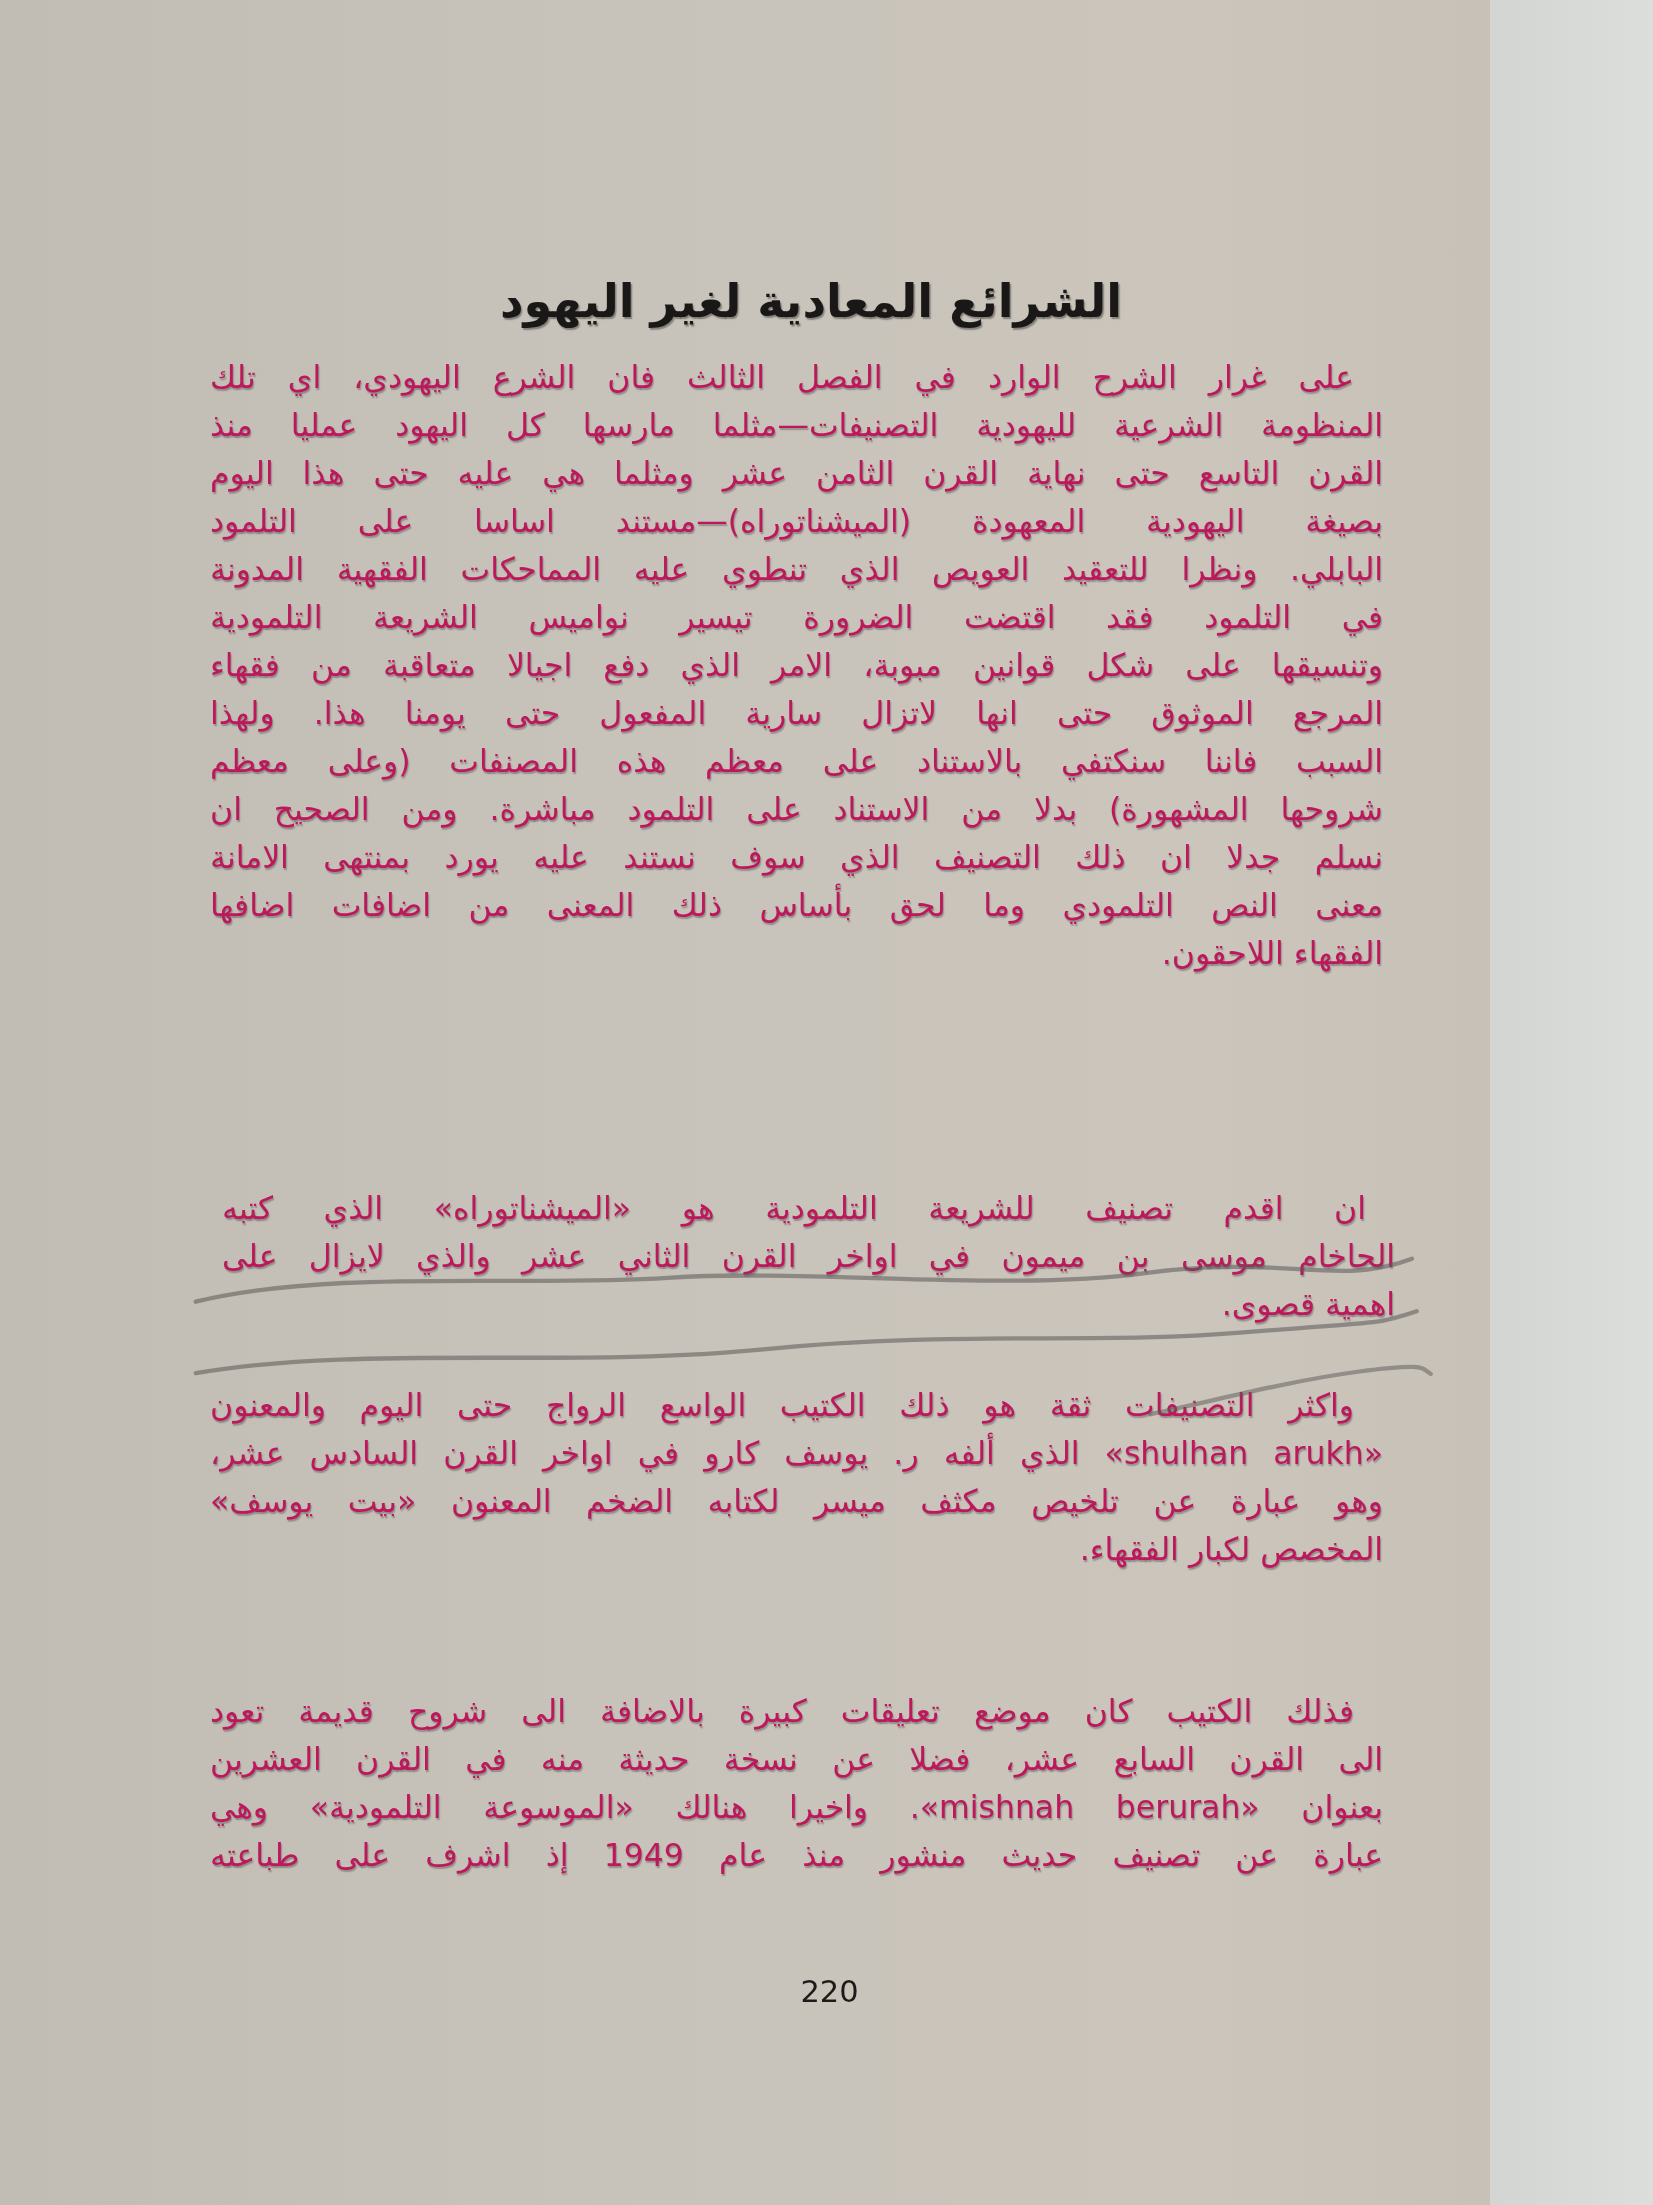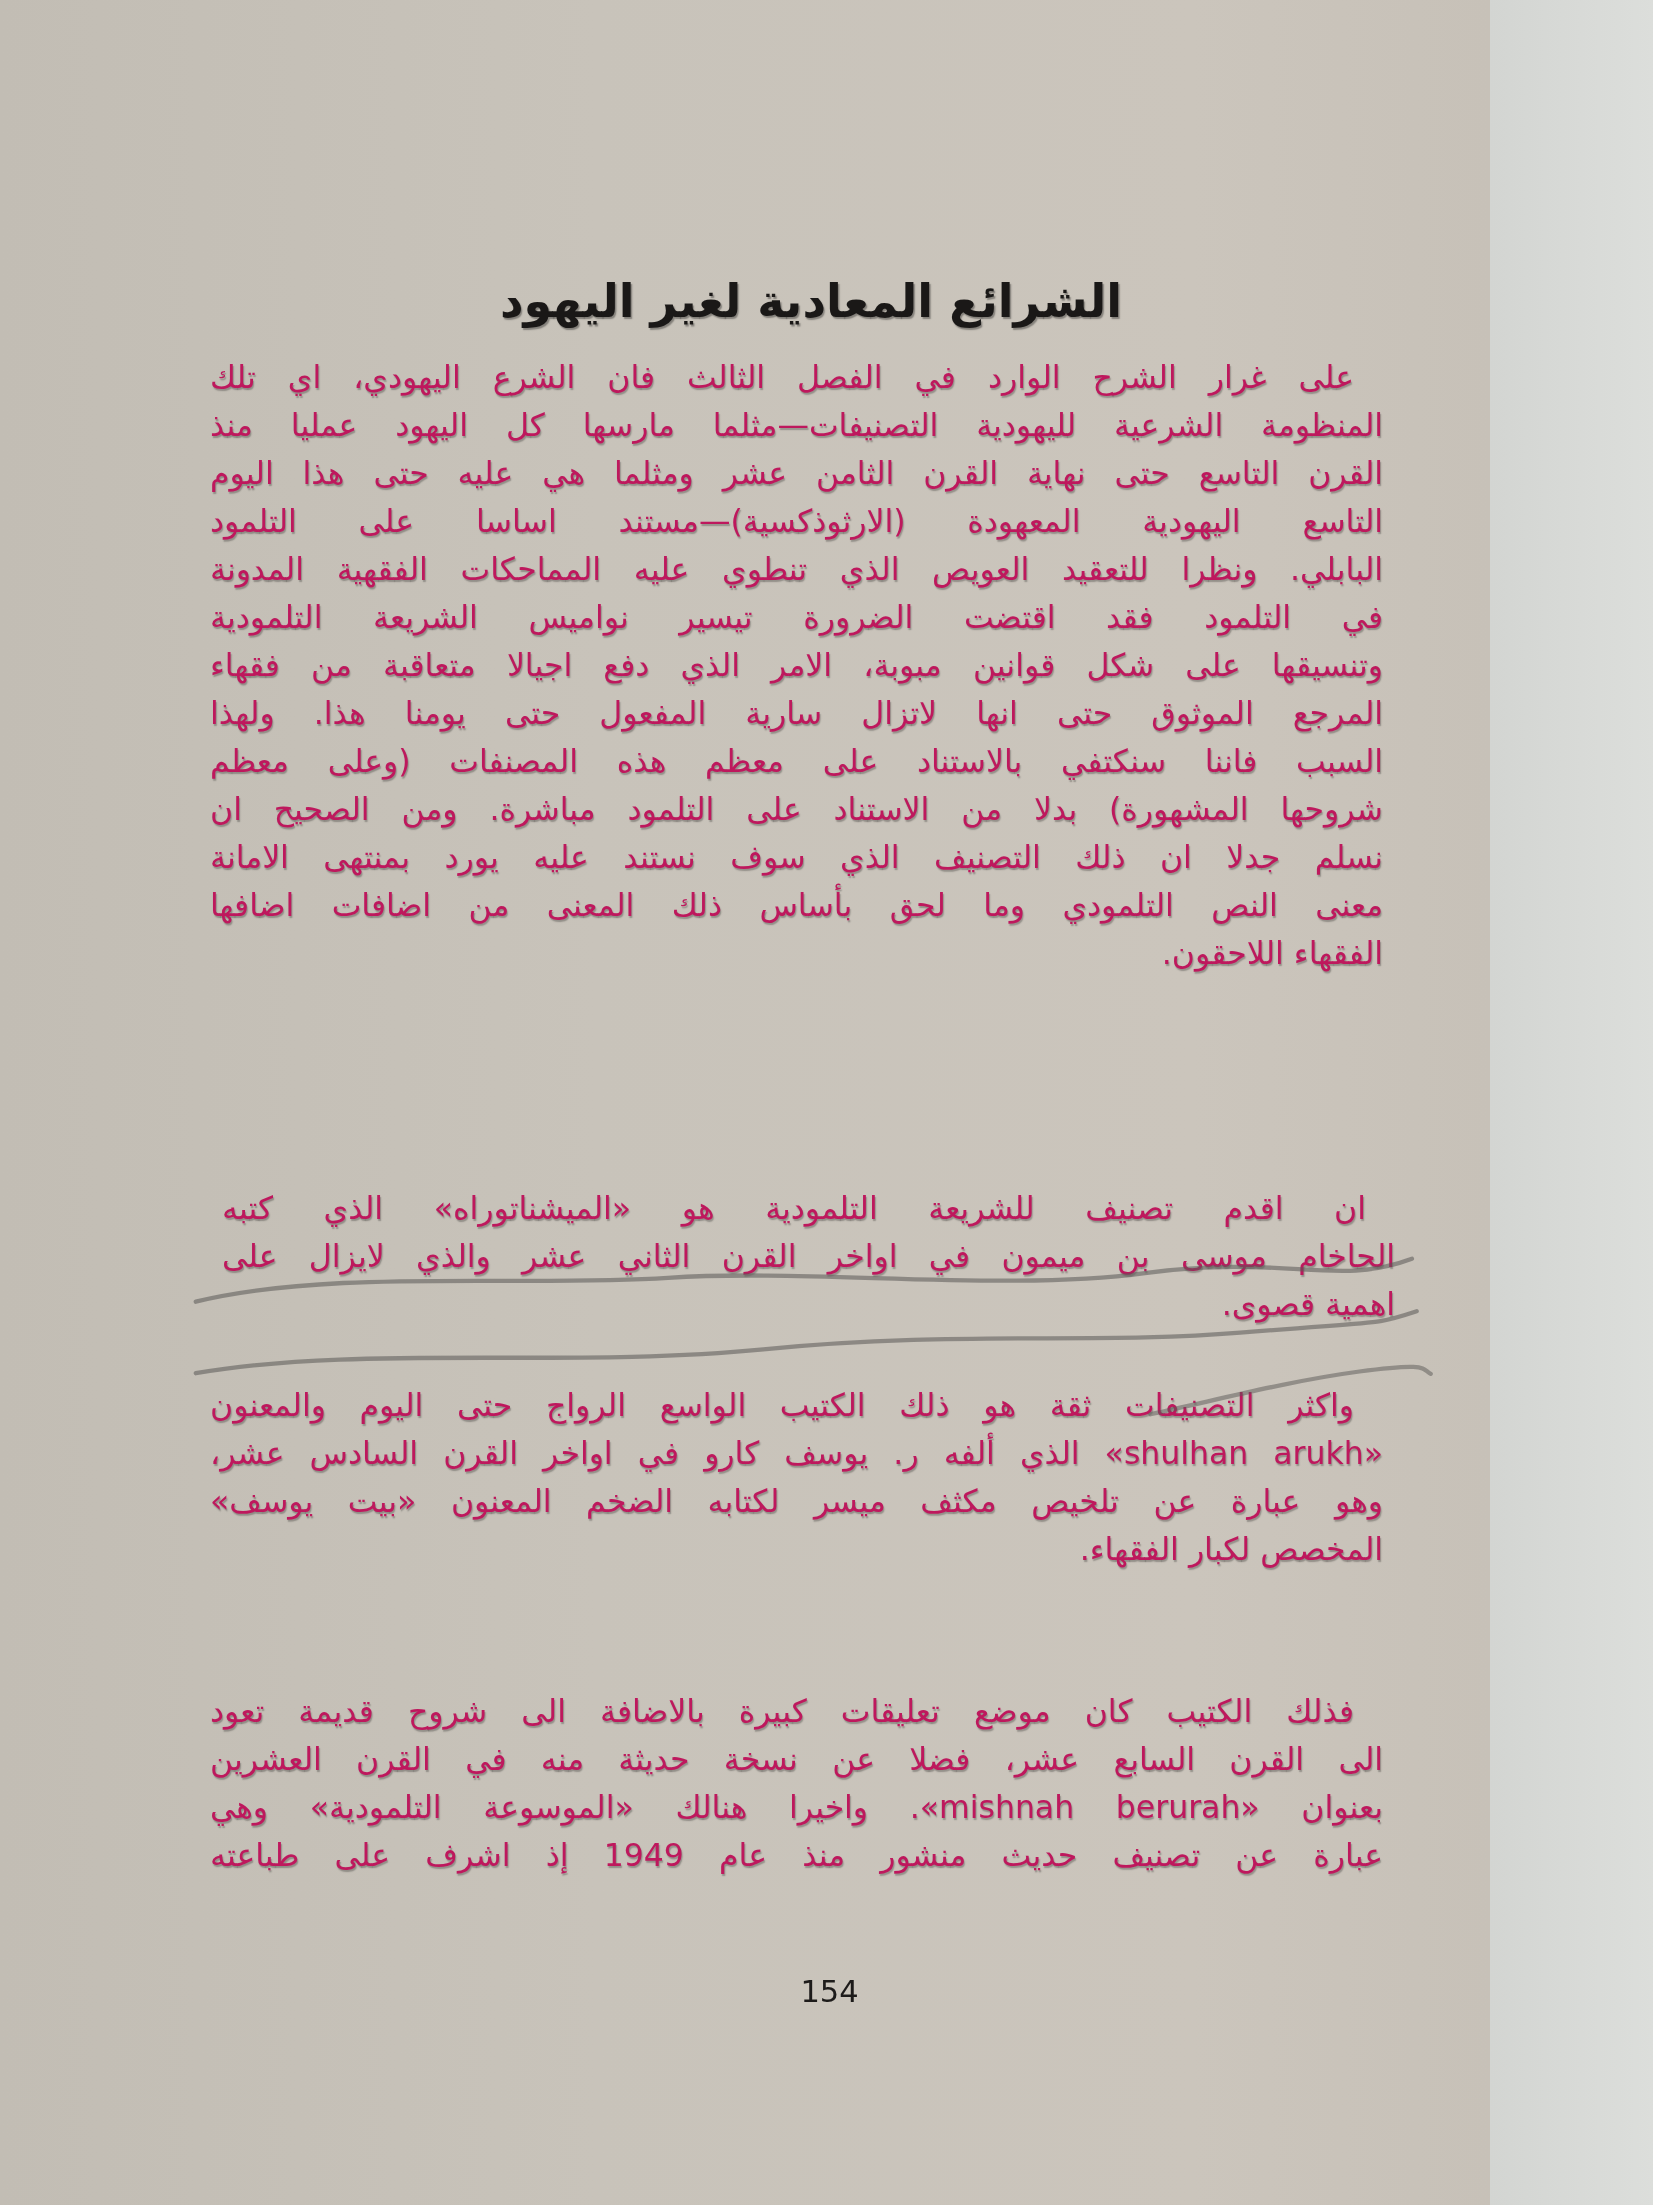--- a/index.html
+++ b/index.html
@@ -44,21 +44,21 @@
 
 <div class="page"></div>
 <div class="side-strip"></div>
 
 <h1 class="title" style="margin:0;">الشرائع المعادية لغير اليهود</h1>
 
 <div class="body-text" style="top:353px;">
   <span class="line indent">على غرار الشرح الوارد في الفصل الثالث فان الشرع اليهودي، اي تلك</span>
   <span class="line">المنظومة الشرعية لليهودية التصنيفات—مثلما مارسها كل اليهود عمليا منذ</span>
   <span class="line">القرن التاسع حتى نهاية القرن الثامن عشر ومثلما هي عليه حتى هذا اليوم</span>
-  <span class="line">التاسع اليهودية المعهودة (الارثوذكسية)—مستند اساسا على التلمود</span>
+  <span class="line">بصيغة اليهودية المعهودة (الميشناتوراه)—مستند اساسا على التلمود</span>
   <span class="line">البابلي. ونظرا للتعقيد العويص الذي تنطوي عليه المماحكات الفقهية المدونة</span>
   <span class="line">في التلمود فقد اقتضت الضرورة تيسير نواميس الشريعة التلمودية</span>
   <span class="line">وتنسيقها على شكل قوانين مبوبة، الامر الذي دفع اجيالا متعاقبة من فقهاء</span>
   <span class="line">المرجع الموثوق حتى انها لاتزال سارية المفعول حتى يومنا هذا. ولهذا</span>
   <span class="line">السبب فاننا سنكتفي بالاستناد على معظم هذه المصنفات (وعلى معظم</span>
   <span class="line">شروحها المشهورة) بدلا من الاستناد على التلمود مباشرة. ومن الصحيح ان</span>
   <span class="line">نسلم جدلا ان ذلك التصنيف الذي سوف نستند عليه يورد بمنتهى الامانة</span>
   <span class="line">معنى النص التلمودي وما لحق بأساس ذلك المعنى من اضافات اضافها</span>
   <span class="line last">الفقهاء اللاحقون.</span>
 </div>
@@ -84,14 +84,14 @@
 </div>
 
 <svg style="position:absolute;left:191px;top:1230px;" width="1240" height="172" viewBox="0 0 2600 360">
   <path d="M10 150 C 300 80, 700 120, 1000 100 S 1700 130, 2000 90 S 2400 120, 2560 60" stroke="#5a5855" stroke-opacity="0.55" stroke-width="9" fill="none" stroke-linecap="round"></path>
   <path d="M10 300 C 350 240, 800 290, 1200 250 S 1900 240, 2200 215 S 2480 200, 2570 170" stroke="#5a5855" stroke-opacity="0.55" stroke-width="9" fill="none" stroke-linecap="round"></path>
 </svg>
 <svg style="position:absolute;left:1145px;top:1362px;" width="296" height="57" viewBox="0 0 620 120">
   <path d="M10 110 C 150 80, 300 40, 450 20 S 580 15, 600 25" stroke="#5a5855" stroke-opacity="0.5" stroke-width="9" fill="none" stroke-linecap="round"></path>
 </svg>
 
-<div class="page-number">154</div>
+<div class="page-number">220</div>
 
 
 </body></html>

